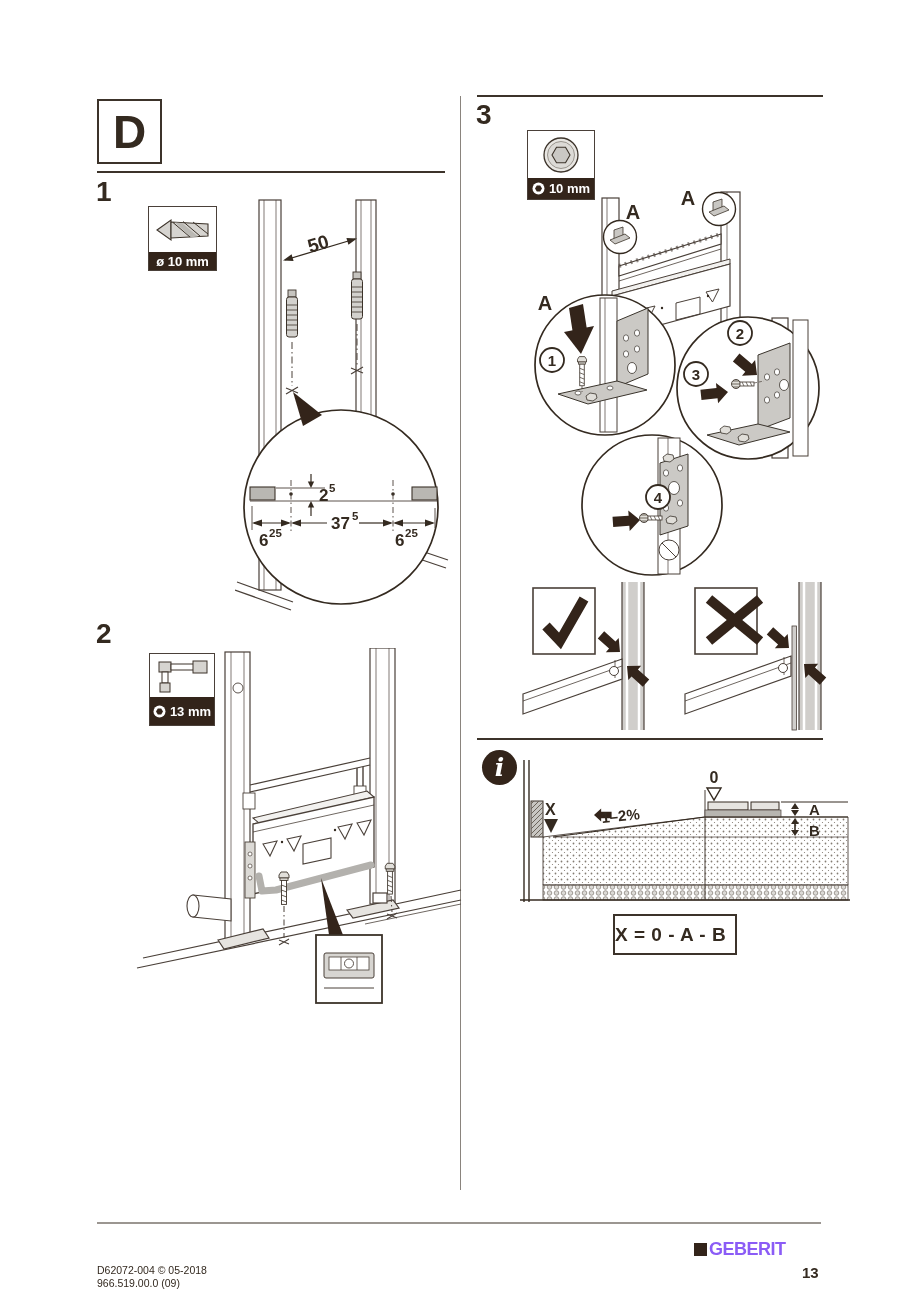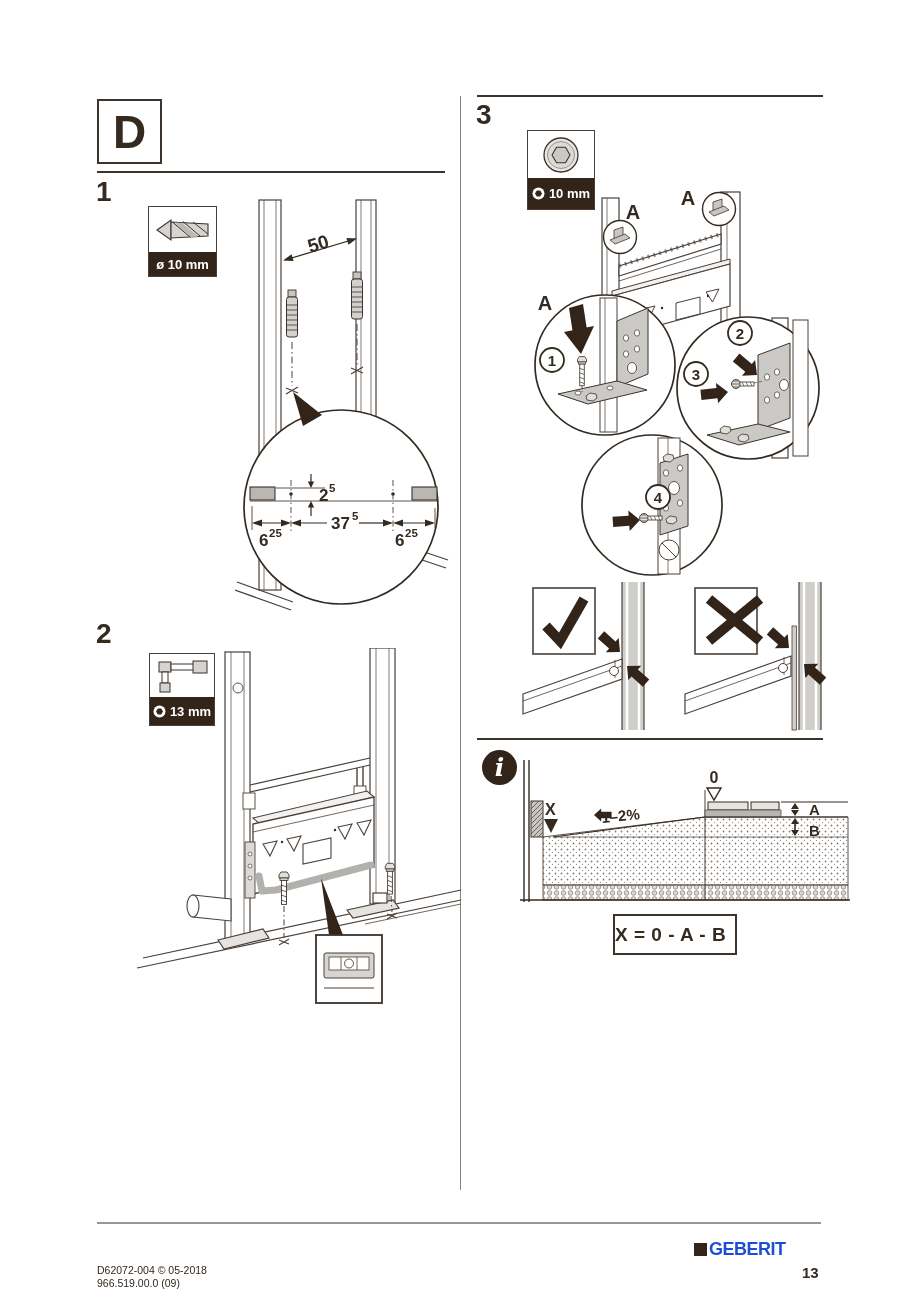--- a/index.html
+++ b/index.html
@@ -19,21 +19,21 @@
         justify-content:center;font-weight:bold;gap:4px;}
   .info-badge{position:absolute;left:482px;top:750px;width:35px;height:35px;border-radius:50%;
         background:#33241a;color:#fff;display:flex;align-items:center;justify-content:center;
         font-family:"DejaVu Serif",serif;font-style:italic;font-weight:bold;font-size:25px;}
   .formula-box{position:absolute;left:613px;top:914px;width:120px;height:37px;
         border:2px solid #3c332a;display:flex;align-items:center;justify-content:flex-start;
         font-size:19px;font-weight:bold;letter-spacing:.5px;}
   .footer-left{position:absolute;left:97px;top:1236px;font-size:10.5px;line-height:13px;color:#33291f;margin-top:28px;}
   .brand{position:absolute;left:694px;top:1239px;display:flex;align-items:center;}
   .brand .sq{width:13px;height:13px;background:#33241a;margin-right:2px;}
-  .brand .nm{font-size:18px;font-weight:bold;letter-spacing:-0.5px;color:#1d4ed8;}
+  .brand .nm{font-size:18px;font-weight:bold;letter-spacing:-0.5px;color:#8b5cf6;}
   .pageno{position:absolute;left:802px;top:1239px;font-size:15px;font-weight:bold;margin-top:25px;}
   svg text{font-family:"Liberation Sans",sans-serif;fill:#342a20;font-weight:bold;}
   svg{display:block;}
 </style>
 </head>
 <body>
 
 <div class="page">
 
   <svg width="0" height="0">
@@ -84,21 +84,21 @@
 
   <div class="toolbox" style="left:148px;top:206px;width:67px;">
     <div class="glyph" style="height:45px;">
       <svg width="62" height="40" viewBox="0 0 62 40">
         <polygon points="5,20 19,10 19,30" fill="#d6d4d0" stroke="#3c332a" stroke-width="1.1"></polygon>
         <polygon points="19,12 56,14 56,26 19,28" fill="#d6d4d0" stroke="#3c332a" stroke-width="1.1"></polygon>
         <path d="M21,12.5 L38,27 M31,11.5 L48,26 M41,12 L56,24" stroke="#3c332a" stroke-width="1"></path>
         <polygon points="23,12.6 30,12.9 46,26.5 39,27.3" fill="#bab8b3"></polygon>
       </svg>
     </div>
-    <div class="band" style="height:24px;font-size:13px;">
+    <div class="band" style="height:18px;font-size:13px;">
       <span>ø 10 mm</span>
     </div>
   </div>
 
   <svg class="abs" style="left:235px;top:192px;" width="215" height="420" viewBox="0 0 215 420">
     <g stroke="#4a4039" stroke-width="1.2" fill="none">
       <rect x="24" y="8" width="22" height="390" fill="#fff"></rect>
       <line x1="29" y1="8" x2="29" y2="398" stroke-width="0.7"></line>
       <line x1="41" y1="8" x2="41" y2="398" stroke-width="0.7"></line>
       <rect x="121" y="8" width="20" height="342" fill="#fff"></rect>
@@ -261,21 +261,21 @@
   </svg>
 
   <div class="toolbox" style="left:527px;top:130px;width:66px;z-index:3;">
     <div class="glyph" style="height:47px;">
       <svg width="62" height="44" viewBox="0 0 62 44">
         <circle cx="31" cy="22" r="17" fill="#e8e6e2" stroke="#3c332a" stroke-width="1.3"></circle>
         <circle cx="31" cy="22" r="13.5" fill="#dcdad6" stroke="#9a958e" stroke-width="1"></circle>
         <polygon points="40,22 35.5,29.8 26.5,29.8 22,22 26.5,14.2 35.5,14.2" fill="#cac8c4" stroke="#3c332a" stroke-width="1.1"></polygon>
       </svg>
     </div>
-    <div class="band" style="height:31px;font-size:13px;">
+    <div class="band" style="height:21px;font-size:13px;">
       <svg width="13" height="13" viewBox="0 0 13 13">
         <circle cx="6.5" cy="6.5" r="6" fill="#fff"></circle>
         <polygon points="10,6.5 8.2,9.6 4.8,9.6 3,6.5 4.8,3.4 8.2,3.4" fill="#33241a"></polygon>
       </svg>
       <span>10 mm</span>
     </div>
   </div>
 
   <svg class="abs" style="left:520px;top:188px;" width="335" height="392" viewBox="0 0 335 392">
     <g stroke="#4a4039" stroke-width="1.2" fill="none">

